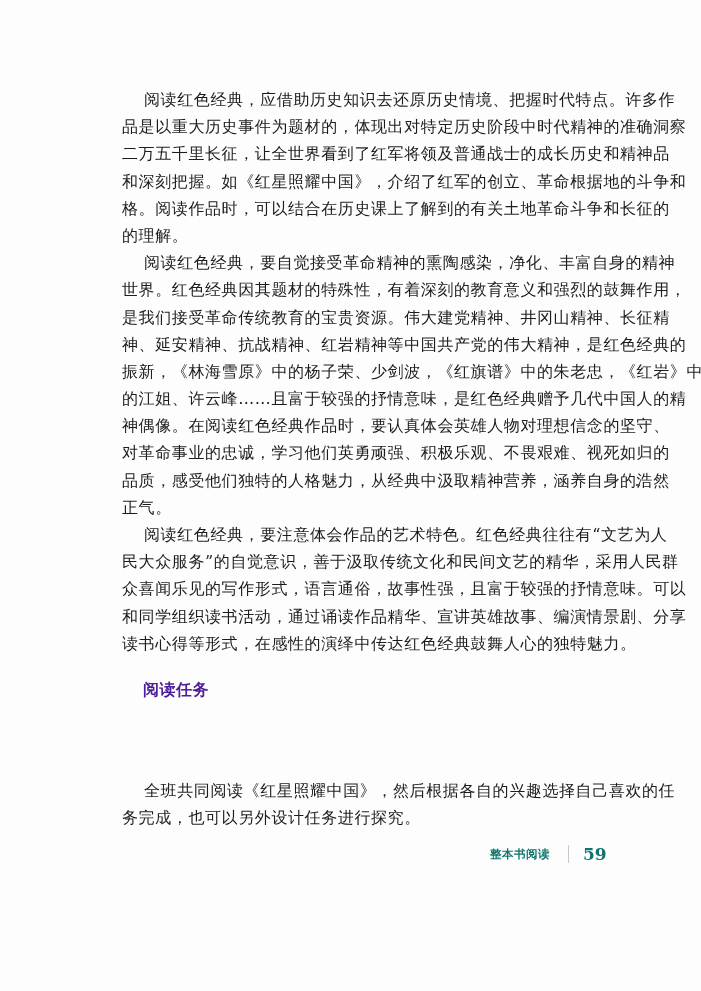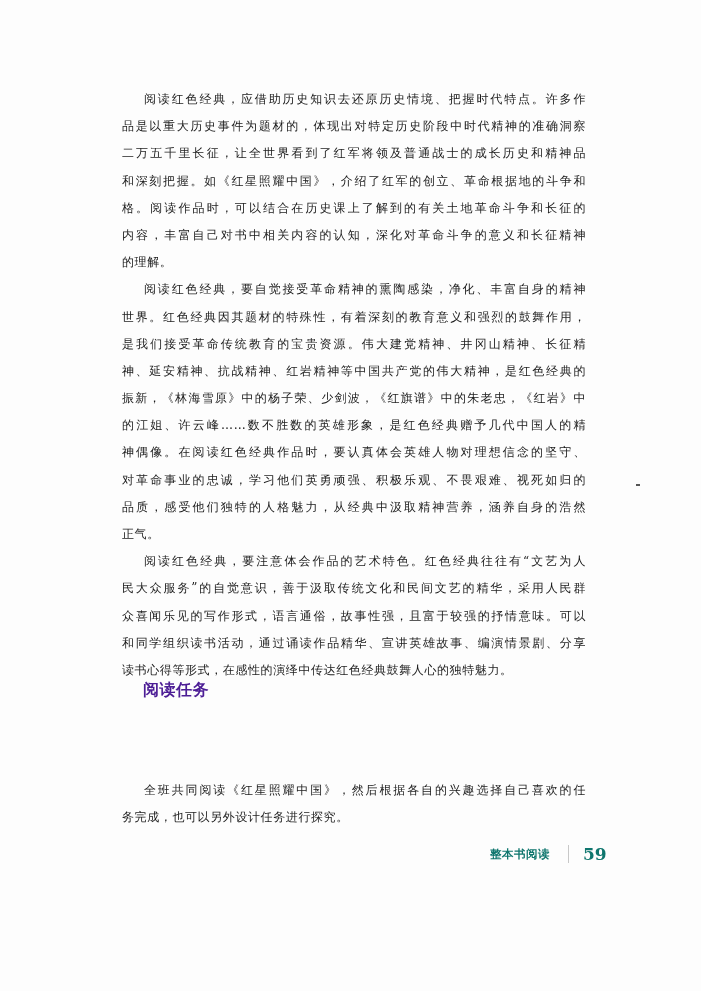--- a/index.html
+++ b/index.html
@@ -23,21 +23,21 @@
     }
     .body-text {
       position: absolute;
       left: 122px;
       top: 86px;
       width: 464px;
     }
     .line {
       height: 27.2px;
       line-height: 27.2px;
-      font-size: 12px;
+      font-size: 16px;
       white-space: nowrap;
       letter-spacing: 0.6px;
       text-align: justify;
       text-align-last: justify;
     }
     .line.last {
       text-align-last: left;
     }
     .line.indent {
       padding-left: 22px;
@@ -101,31 +101,30 @@
 <div class="page">
 
   <div class="body-text">
 
     <div class="paragraph">
       <div class="line indent">阅读红色经典，应借助历史知识去还原历史情境、把握时代特点。许多作</div>
       <div class="line">品是以重大历史事件为题材的，体现出对特定历史阶段中时代精神的准确洞察</div>
       <div class="line">二万五千里长征，让全世界看到了红军将领及普通战士的成长历史和精神品</div>
       <div class="line">和深刻把握。如《红星照耀中国》，介绍了红军的创立、革命根据地的斗争和</div>
       <div class="line">格。阅读作品时，可以结合在历史课上了解到的有关土地革命斗争和长征的</div>
-      <div class="line">内容，丰富自己对书中相关内容的认知，深化对革命斗争的意义和长征精神</div>
       <div class="line last">的理解。</div>
     </div>
 
     <div class="paragraph">
       <div class="line indent">阅读红色经典，要自觉接受革命精神的熏陶感染，净化、丰富自身的精神</div>
       <div class="line">世界。红色经典因其题材的特殊性，有着深刻的教育意义和强烈的鼓舞作用，</div>
       <div class="line">是我们接受革命传统教育的宝贵资源。伟大建党精神、井冈山精神、长征精</div>
       <div class="line">神、延安精神、抗战精神、红岩精神等中国共产党的伟大精神，是红色经典的</div>
       <div class="line">振新，《林海雪原》中的杨子荣、少剑波，《红旗谱》中的朱老忠，《红岩》中</div>
-      <div class="line">的江姐、许云峰……数不胜数的英雄形象，是红色经典赠予几代中国人的精</div>
+      <div class="line">的江姐、许云峰……且富于较强的抒情意味，是红色经典赠予几代中国人的精</div>
       <div class="line">神偶像。在阅读红色经典作品时，要认真体会英雄人物对理想信念的坚守、</div>
       <div class="line">对革命事业的忠诚，学习他们英勇顽强、积极乐观、不畏艰难、视死如归的</div>
       <div class="line">品质，感受他们独特的人格魅力，从经典中汲取精神营养，涵养自身的浩然</div>
       <div class="line last">正气。</div>
     </div>
 
     <div class="paragraph">
       <div class="line indent">阅读红色经典，要注意体会作品的艺术特色。红色经典往往有“文艺为人</div>
       <div class="line">民大众服务”的自觉意识，善于汲取传统文化和民间文艺的精华，采用人民群</div>
       <div class="line">众喜闻乐见的写作形式，语言通俗，故事性强，且富于较强的抒情意味。可以</div>

